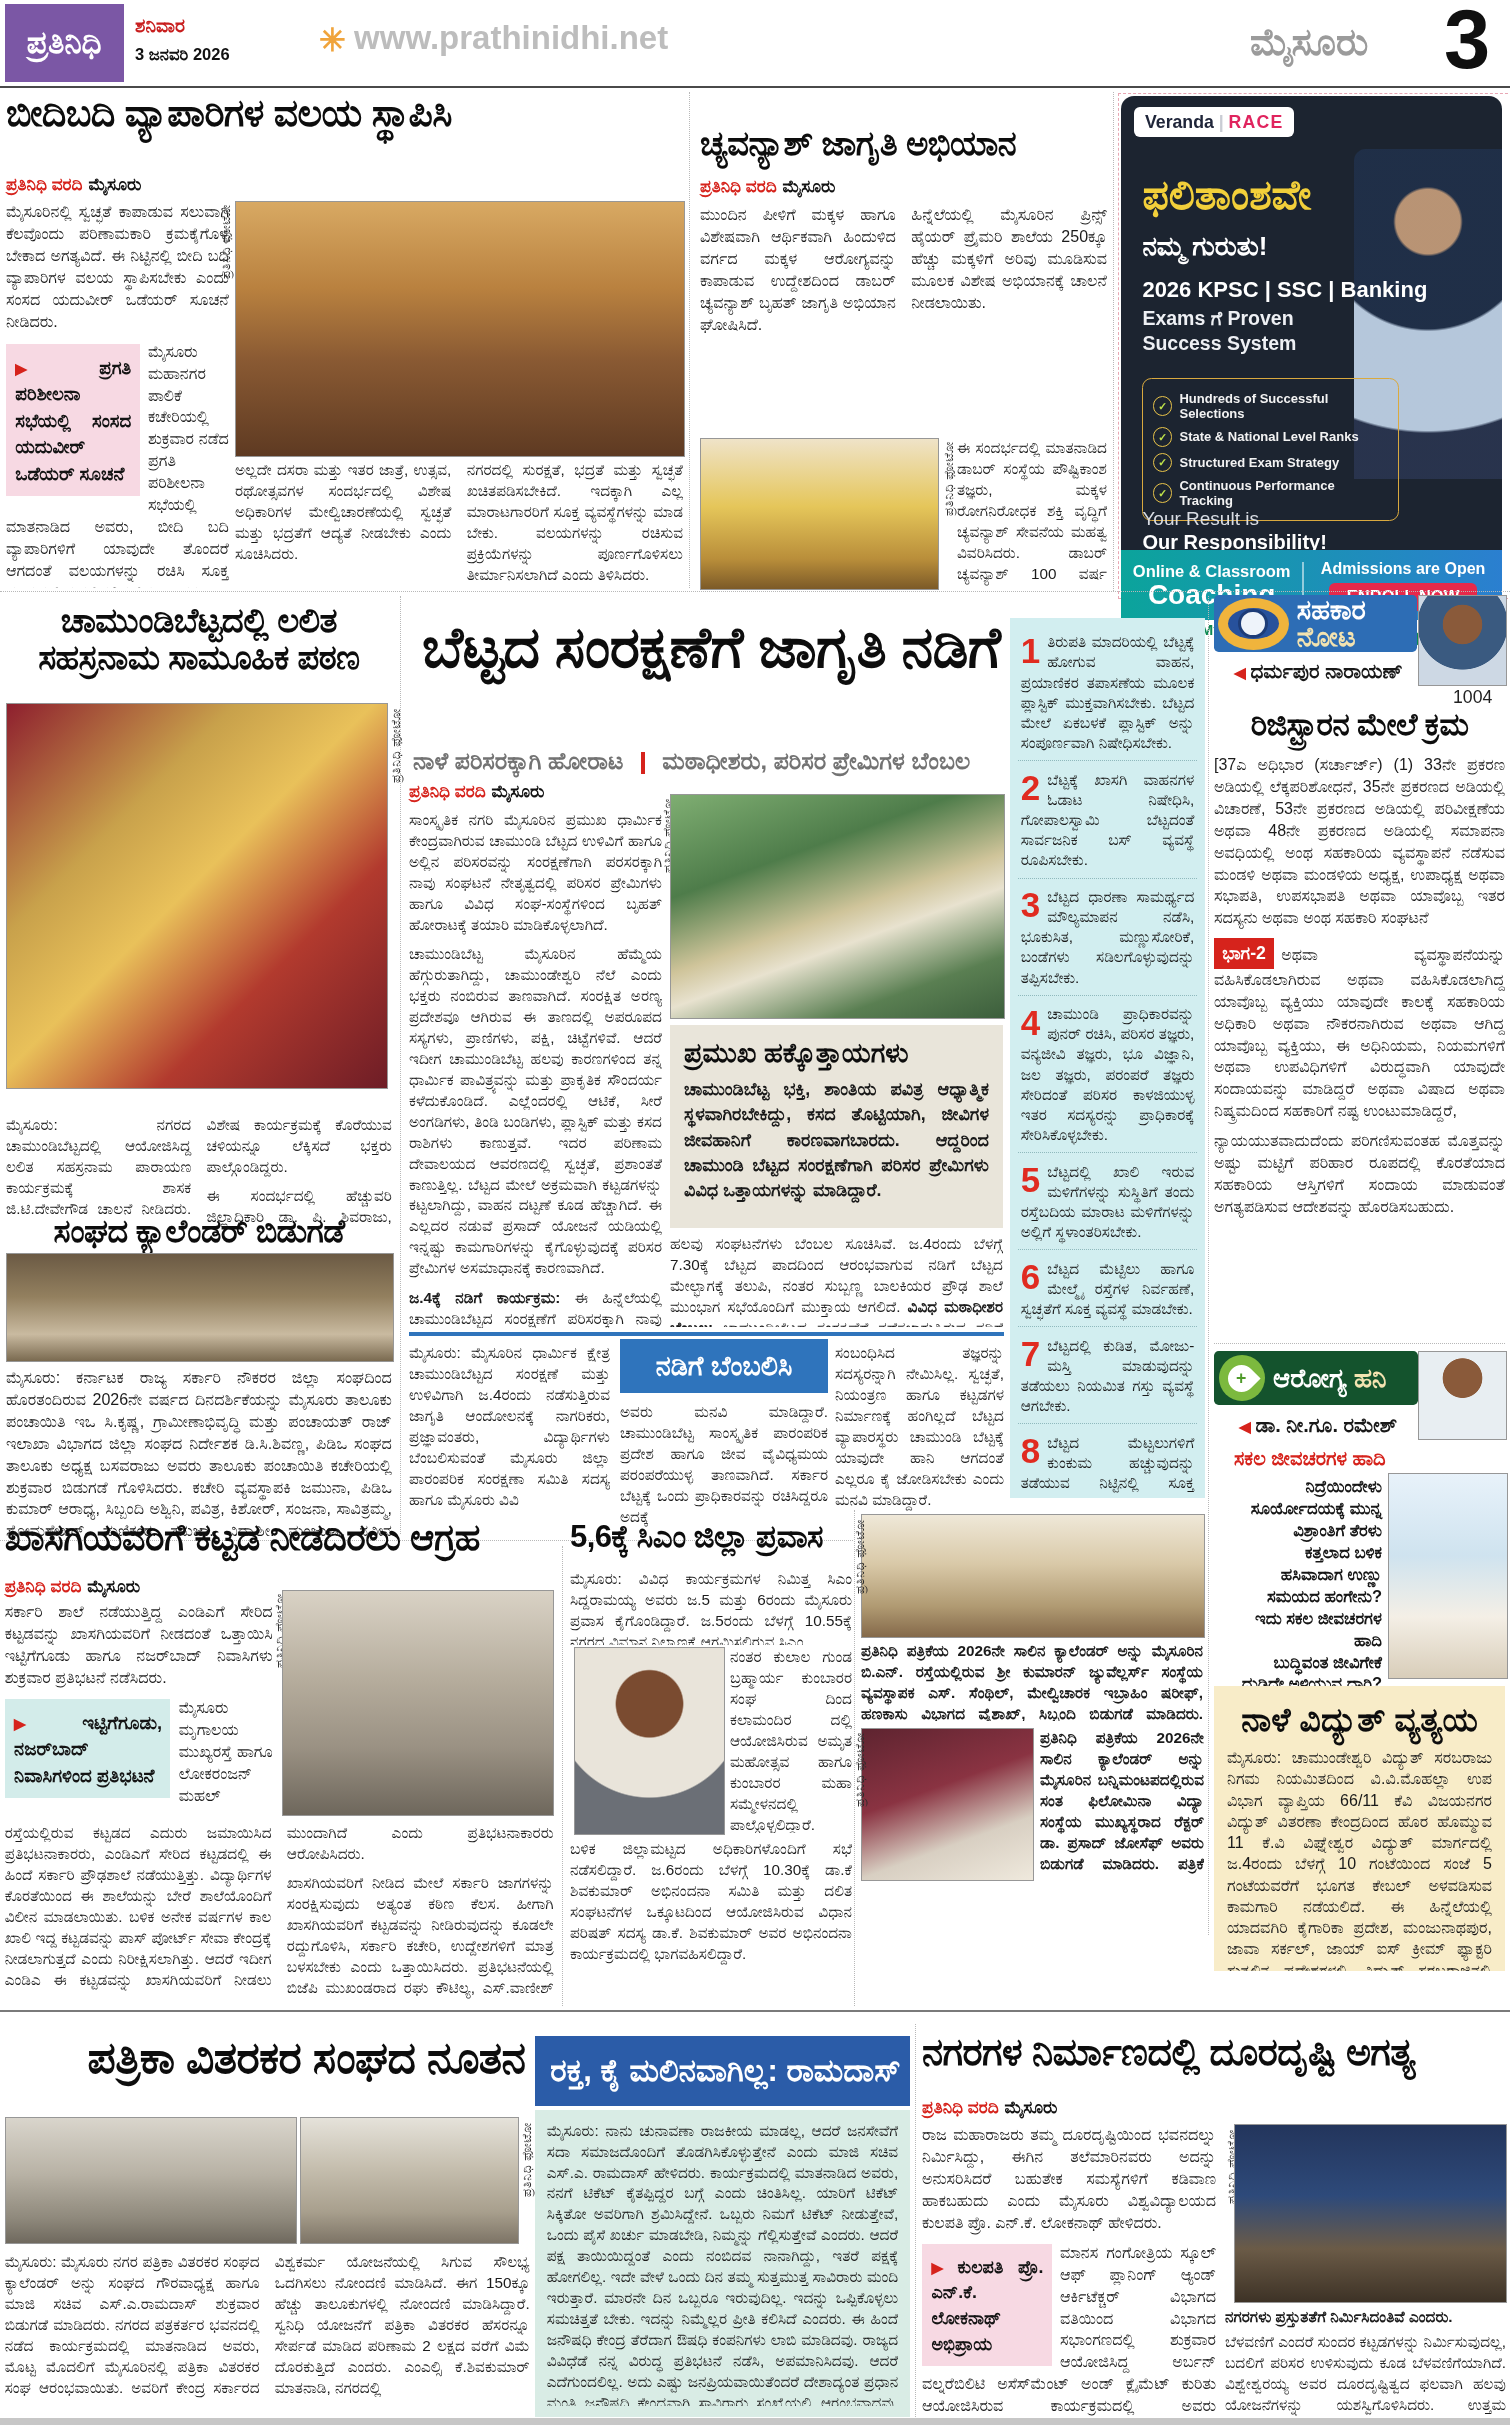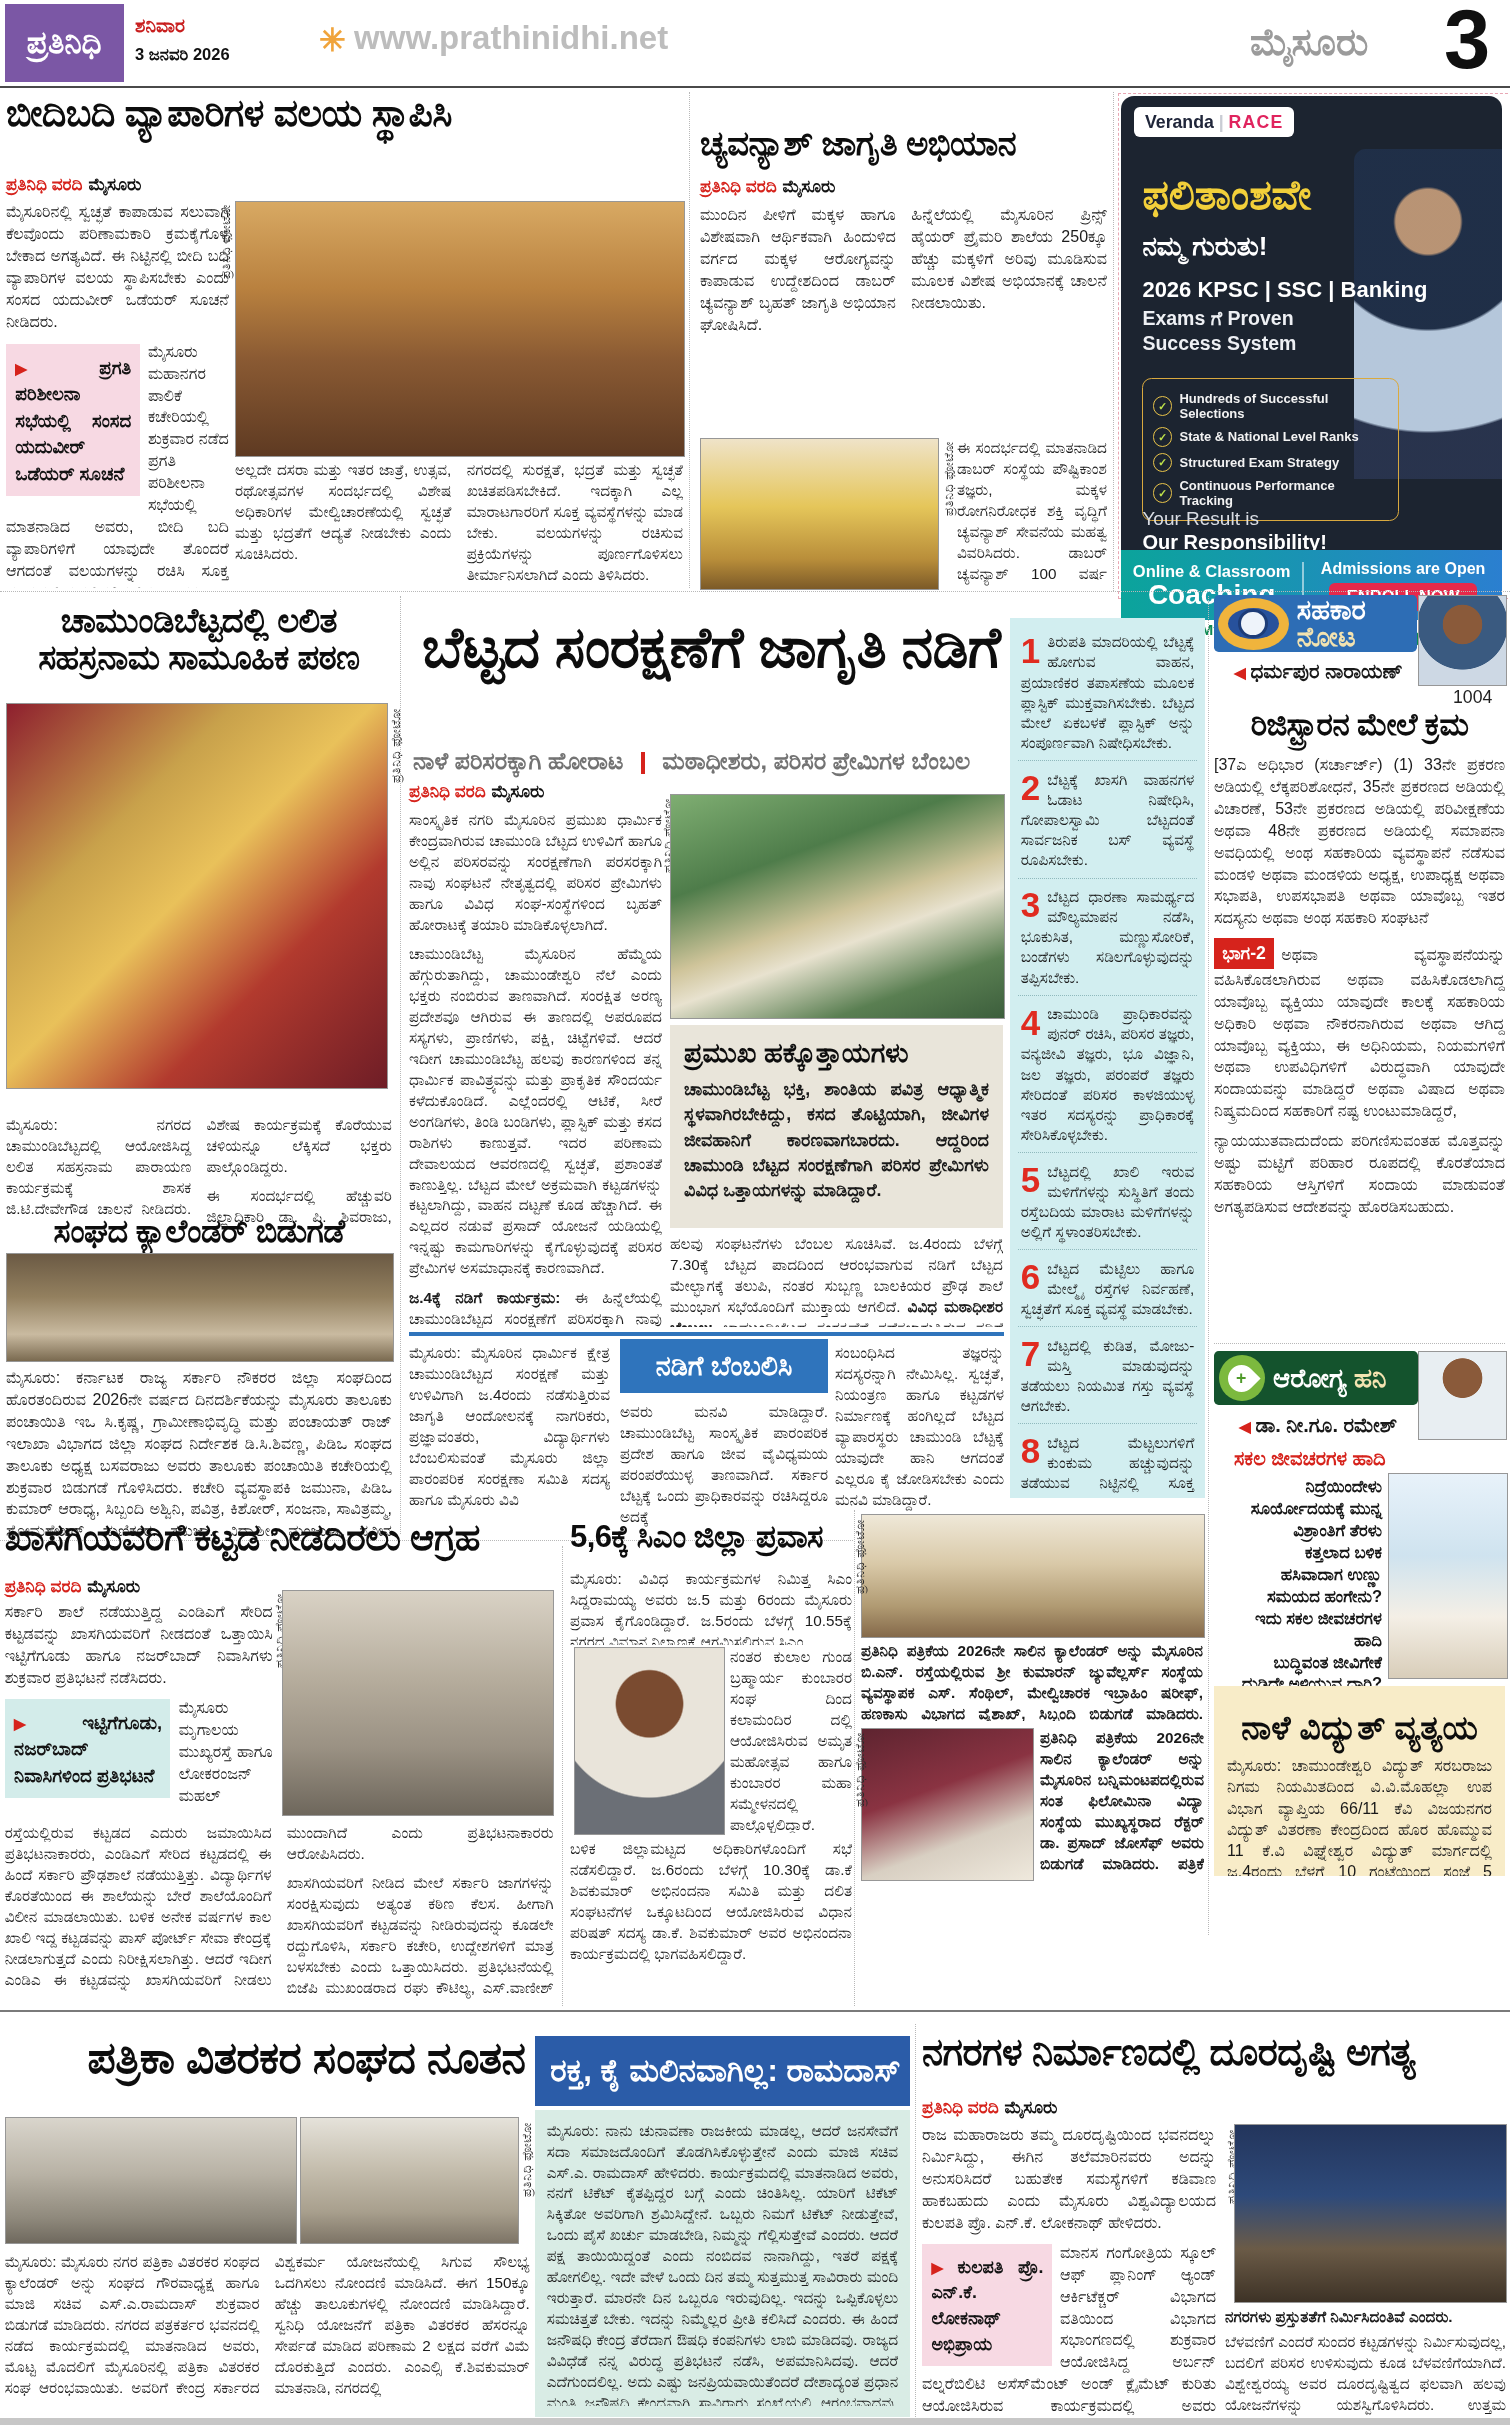--- a/index.html
+++ b/index.html
@@ -233,21 +233,21 @@
     <div>ವಿಶ್ರಾಂತಿಗೆ ತೆರಳು</div>
     <div>ಕತ್ತಲಾದ ಬಳಿಕ</div>
     <div>ಹಸಿವಾದಾಗ ಉಣ್ಣು</div>
     <div>ಸಮಯದ ಹಂಗೇನು?</div>
     <div>ಇದು ಸಕಲ ಜೀವಚರಗಳ ಹಾದಿ</div>
     <div>ಬುದ್ಧಿವಂತ ಜೀವಿಗೇಕೆ</div>
     <div>ದುಡಿದೇ ಅಳಿಯುವ ದಾರಿ?</div>
   </div>
   <div class="abs photo" style="left:1388px;top:1473px;width:118px;height:204px;background:linear-gradient(180deg,#e8f2fa 0%,#cfe3ef 40%,#f4efe6 70%,#d8cdb9 100%);"></div>
 
-  <div class="abs" style="left:1214px;top:1686px;width:291px;height:190px;background:#f8ecc8;padding:23px 13px;box-sizing:border-box;overflow:hidden;">
+  <div class="abs" style="left:1214px;top:1686px;width:291px;height:285px;background:#f8ecc8;padding:15px 13px;box-sizing:border-box;overflow:hidden;">
     <div style="font-weight:800;font-size:33px;color:#0d0d0d;text-align:center;margin-bottom:7px;">ನಾಳೆ ವಿದ್ಯುತ್ ವ್ಯತ್ಯಯ</div>
     <div style="font-size:16px;line-height:1.33;text-align:justify;">ಮೈಸೂರು: ಚಾಮುಂಡೇಶ್ವರಿ ವಿದ್ಯುತ್ ಸರಬರಾಜು ನಿಗಮ ನಿಯಮಿತದಿಂದ ವಿ.ವಿ.ಮೊಹಲ್ಲಾ ಉಪ ವಿಭಾಗ ವ್ಯಾಪ್ತಿಯ 66/11 ಕೆವಿ ವಿಜಯನಗರ ವಿದ್ಯುತ್ ವಿತರಣಾ ಕೇಂದ್ರದಿಂದ ಹೊರ ಹೊಮ್ಮುವ 11 ಕೆ.ವಿ ವಿಘ್ನೇಶ್ವರ ವಿದ್ಯುತ್ ಮಾರ್ಗದಲ್ಲಿ ಜ.4ರಂದು ಬೆಳಗ್ಗೆ 10 ಗಂಟೆಯಿಂದ ಸಂಜೆ 5 ಗಂಟೆಯವರೆಗೆ ಭೂಗತ ಕೇಬಲ್ ಅಳವಡಿಸುವ ಕಾಮಗಾರಿ ನಡೆಯಲಿದೆ. ಈ ಹಿನ್ನೆಲೆಯಲ್ಲಿ ಯಾದವಗಿರಿ ಕೈಗಾರಿಕಾ ಪ್ರದೇಶ, ಮಂಜುನಾಥಪುರ, ಜಾವಾ ಸರ್ಕಲ್, ಜಾಯ್ ಐಸ್ ಕ್ರೀಮ್ ಫ್ಯಾಕ್ಟರಿ ಸುತ್ತಲಿನ ಪ್ರದೇಶಗಳಲ್ಲಿ ವಿದ್ಯುತ್ ಸರಬರಾಜಿನಲ್ಲಿ ವ್ಯತ್ಯಯವಾಗಲಿದೆ.</div>
   </div>
 
   <div class="abs doth" style="left:0;top:1540px;width:853px;"></div>
   <div class="abs dotv" style="left:562px;top:1546px;height:460px;"></div>
   <div class="abs dotv" style="left:854px;top:1510px;height:496px;"></div>
 
   <div class="abs hl" style="left:4.7px;top:1518px;width:676px;font-size:37px;white-space:nowrap;">ಖಾಸಗಿಯವರಿಗೆ ಕಟ್ಟಡ ನೀಡದಿರಲು ಆಗ್ರಹ</div>
   <div class="abs by" style="left:4.7px;top:1577px;"><span class="r">ಪ್ರತಿನಿಧಿ ವರದಿ</span><span>ಮೈಸೂರು</span></div>

